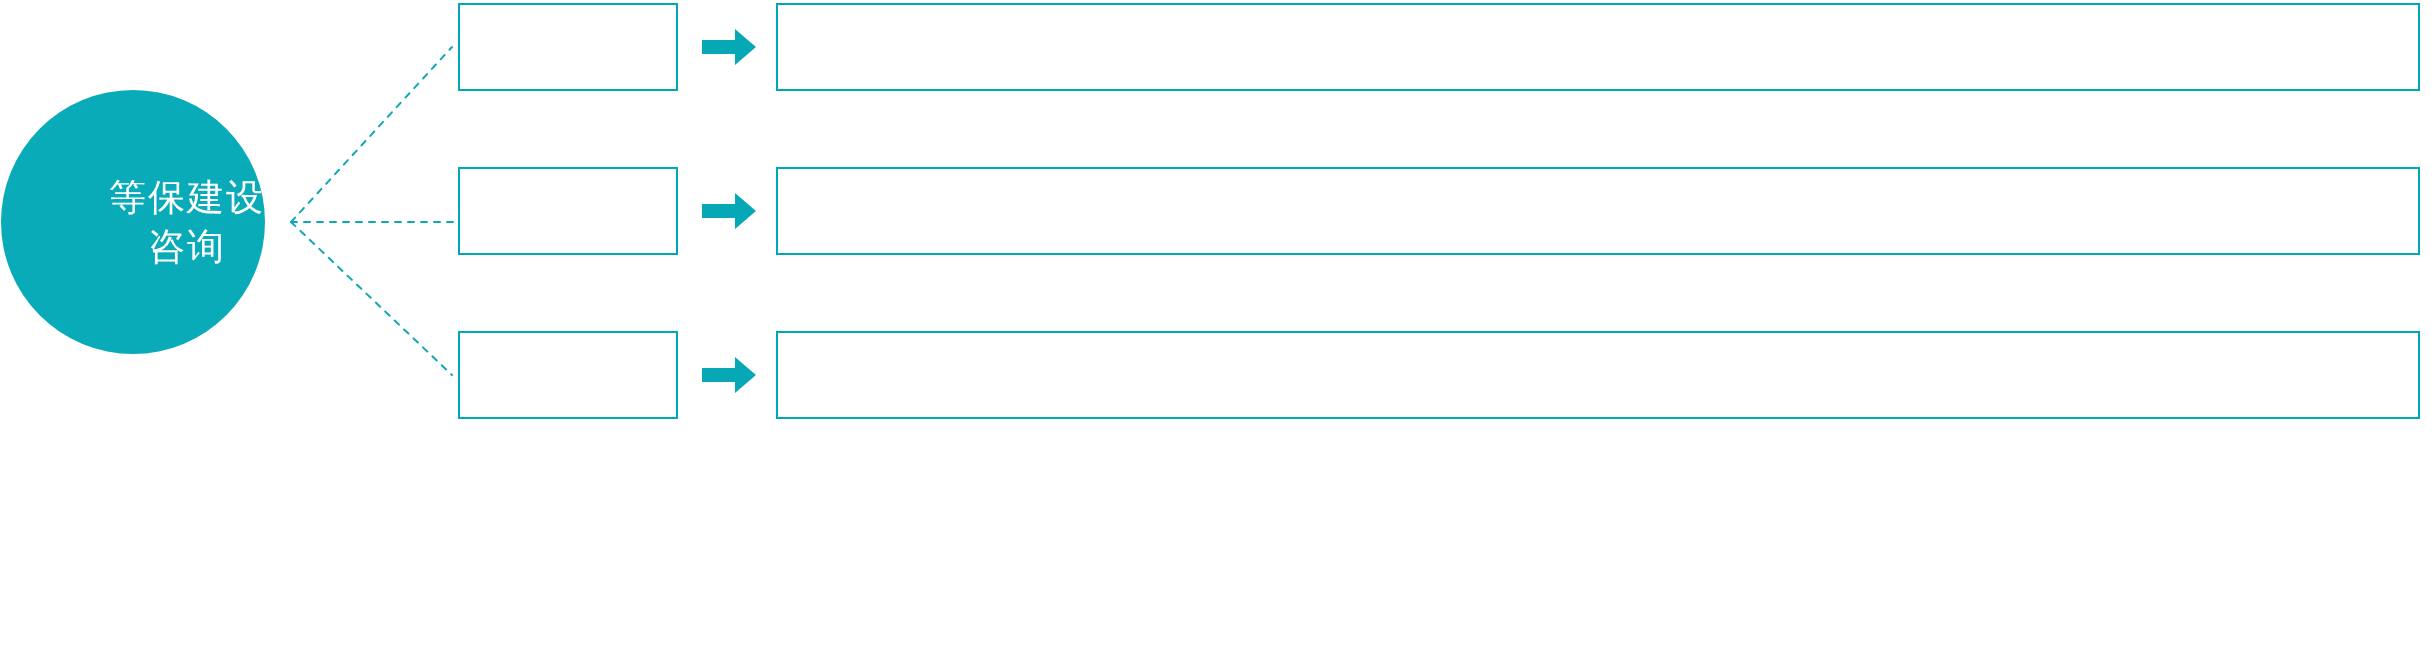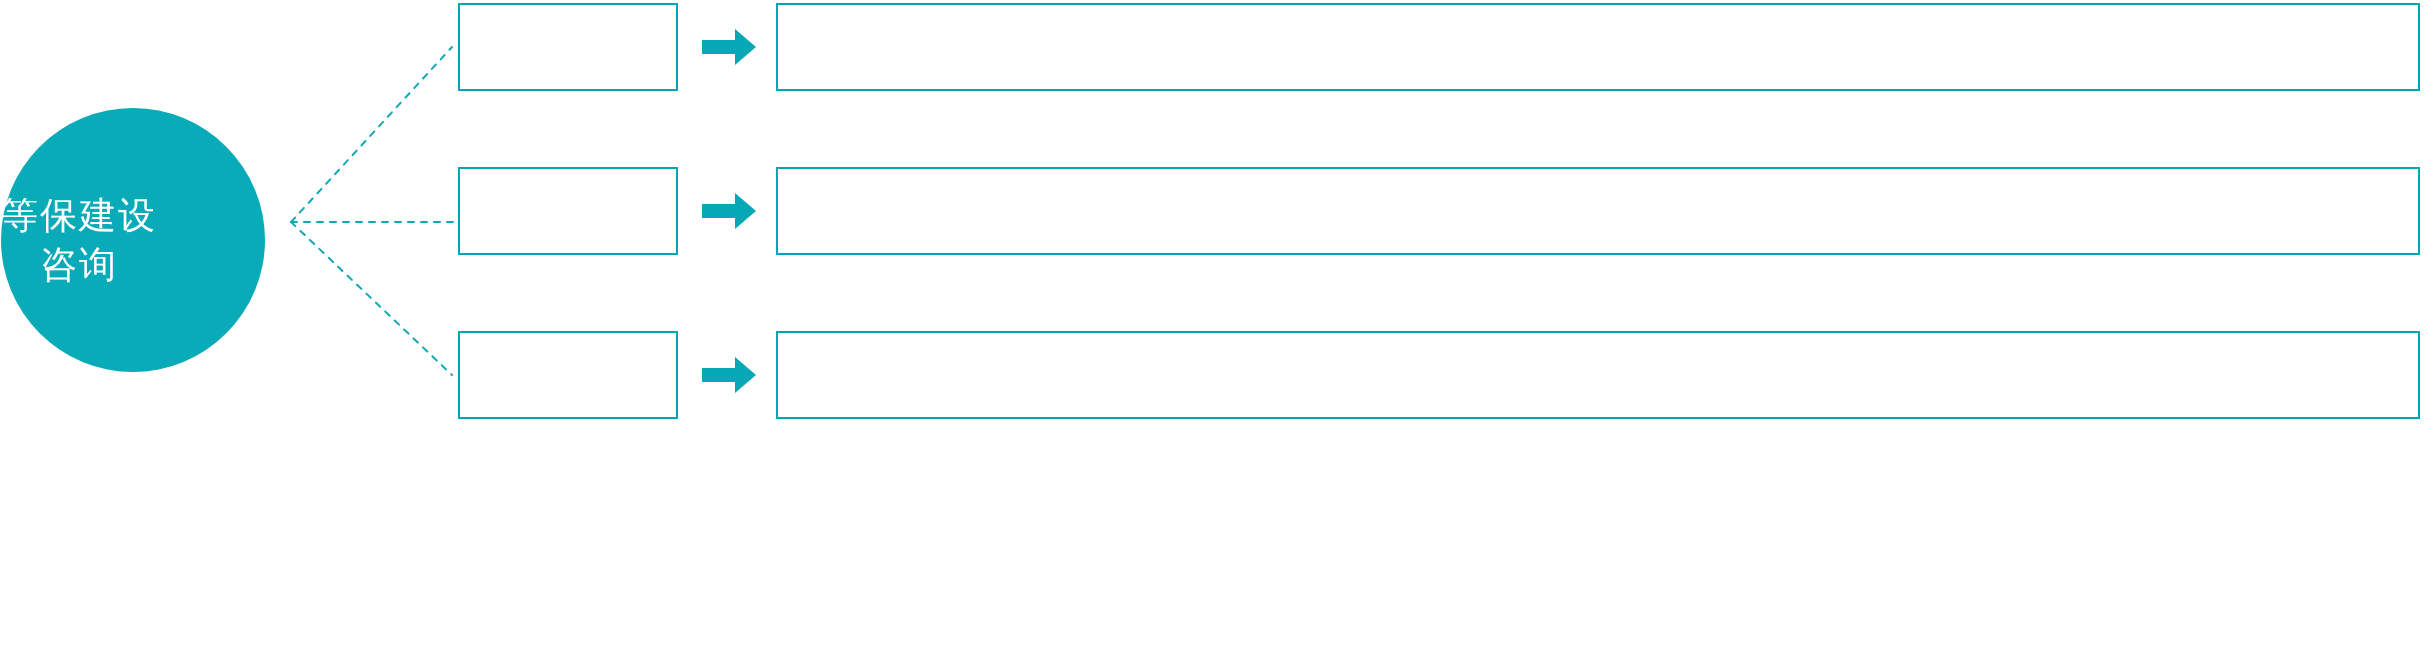--- a/index.html
+++ b/index.html
@@ -7,25 +7,25 @@
     width:2434px;height:655px;
     background:#ffffff;
     font-family:"Liberation Sans","DejaVu Sans",sans-serif;
     overflow:hidden;
   }
   #canvas{position:relative;width:2434px;height:655px;background:#ffffff;}
 
   
   .hub{
     position:absolute;
-    left:1px; top:108px;
+    left:1px; top:90px;
     width:264px;height:264px;
     border-radius:50%;
     background:#0aabb8;
-    display:flex;align-items:center;justify-content:flex-start;
+    display:flex;align-items:center;justify-content:flex-end;
   }
   .hub-label{
     color:#ffffff;
     font-size:37px;
     line-height:1.33;
     letter-spacing:2px;
     text-align:center;
     font-weight:300;
     white-space:pre-line;
     user-select:none;

